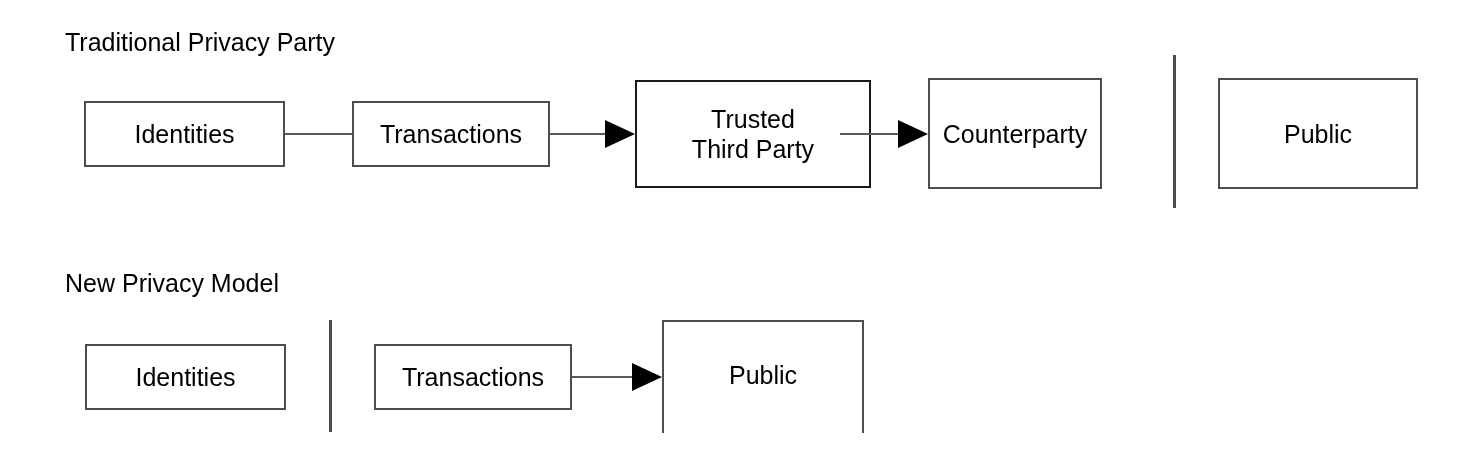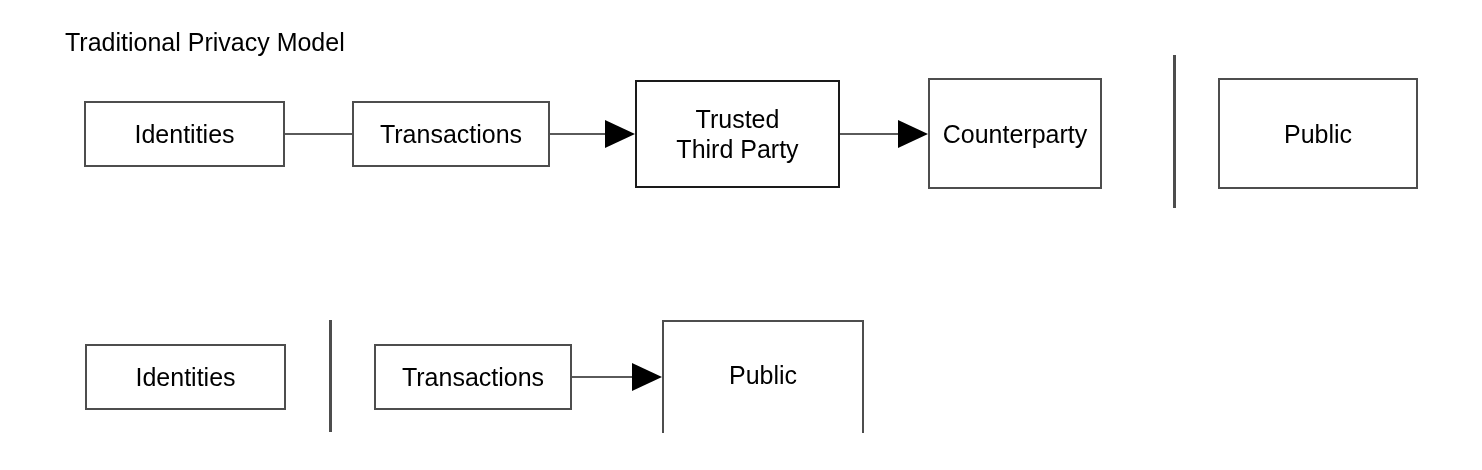--- a/index.html
+++ b/index.html
@@ -69,53 +69,54 @@
     border-top: 14px solid transparent;
     border-bottom: 14px solid transparent;
     border-left: 30px solid #000000;
   }
 </style>
 </head>
 <body>
 
 <div id="canvas">
 
-  <div class="section-title" style="left:65px; top:30px;">Traditional Privacy Model</div>
+  <div class="section-title" style="left:65px; top:30px;">Traditional Privacy Party</div>
 
   <div class="node-box" style="left:84px; top:101px; width:201px; height:66px;">
     <span class="node-label">Identities</span>
   </div>
 
   <div class="connector" style="left:285px; top:133px; width:67px;"></div>
 
   <div class="node-box" style="left:352px; top:101px; width:198px; height:66px;">
     <span class="node-label">Transactions</span>
   </div>
 
   <div class="connector" style="left:550px; top:133px; width:56px;"></div>
   <div class="arrowhead" style="left:605px; top:120px;"></div>
 
-  <div class="node-box dark-edge" style="left:635px; top:80px; width:205px; height:108px;">
+  <div class="node-box dark-edge" style="left:635px; top:80px; width:236px; height:108px;">
     <span class="node-label">Trusted
 Third Party</span>
   </div>
 
   <div class="connector" style="left:840px; top:133px; width:58px;"></div>
   <div class="arrowhead" style="left:898px; top:120px;"></div>
 
   <div class="node-box" style="left:928px; top:78px; width:174px; height:111px;">
     <span class="node-label">Counterparty</span>
   </div>
 
   <div class="divider" style="left:1173px; top:55px; height:153px;"></div>
 
   <div class="node-box" style="left:1218px; top:78px; width:200px; height:111px;">
     <span class="node-label">Public</span>
   </div>
 
+  <div class="section-title" style="left:65px; top:271px;">New Privacy Model</div>
 
   <div class="node-box" style="left:85px; top:344px; width:201px; height:66px;">
     <span class="node-label">Identities</span>
   </div>
 
   <div class="divider" style="left:329px; top:320px; height:112px;"></div>
 
   <div class="node-box" style="left:374px; top:344px; width:198px; height:66px;">
     <span class="node-label">Transactions</span>
   </div>

